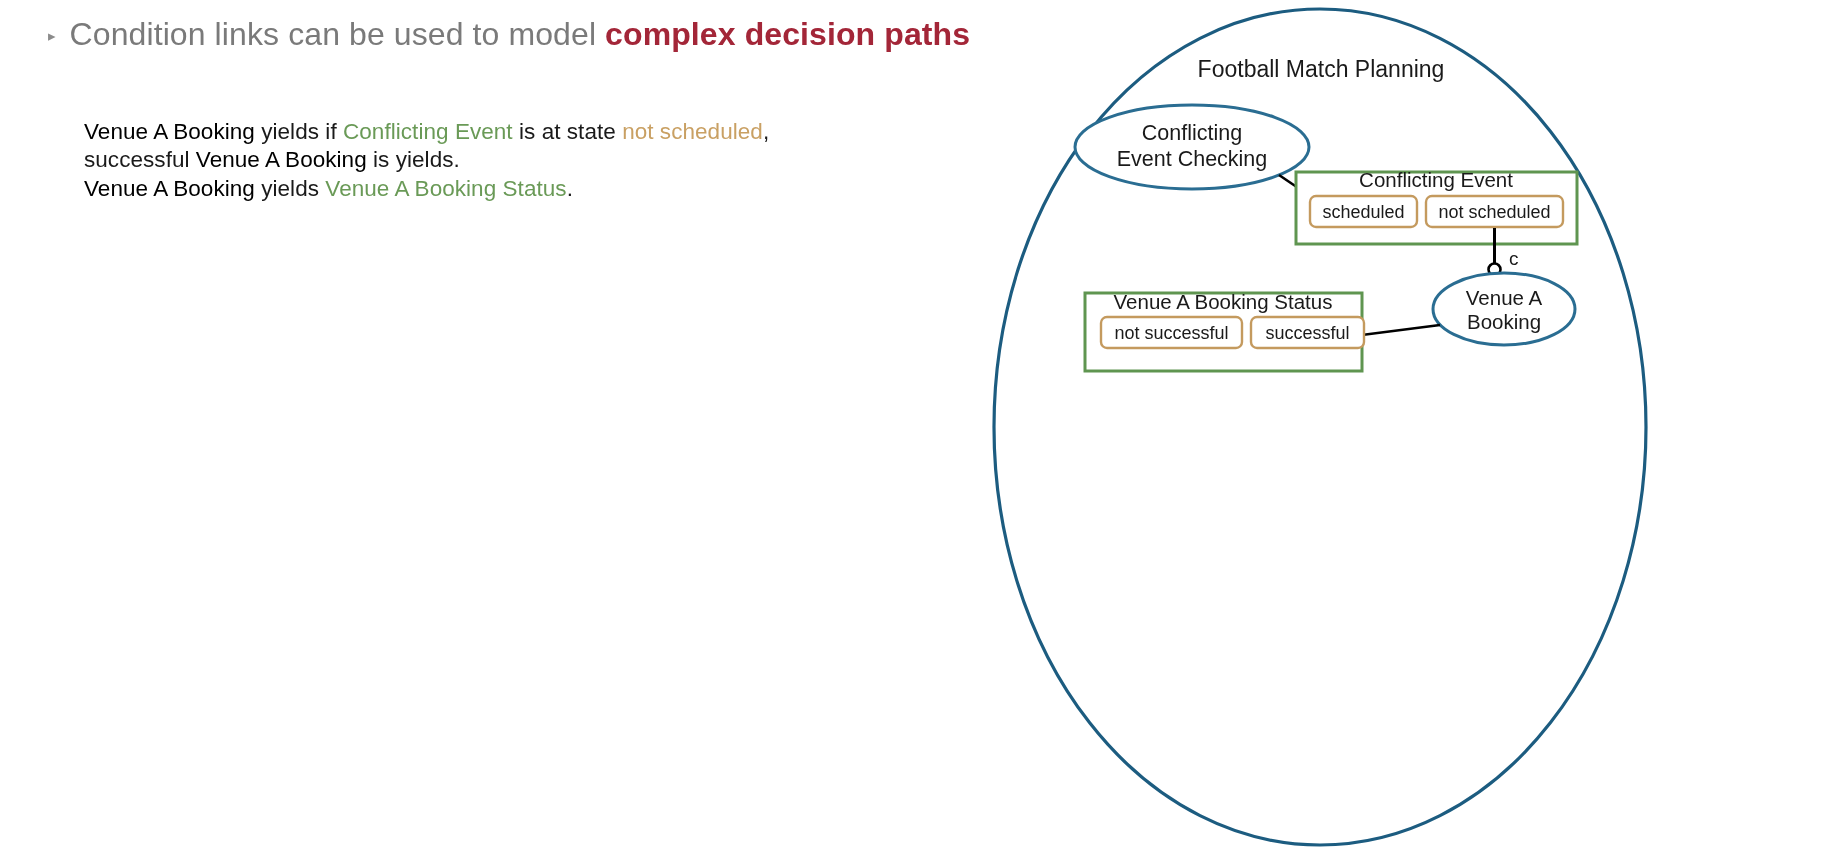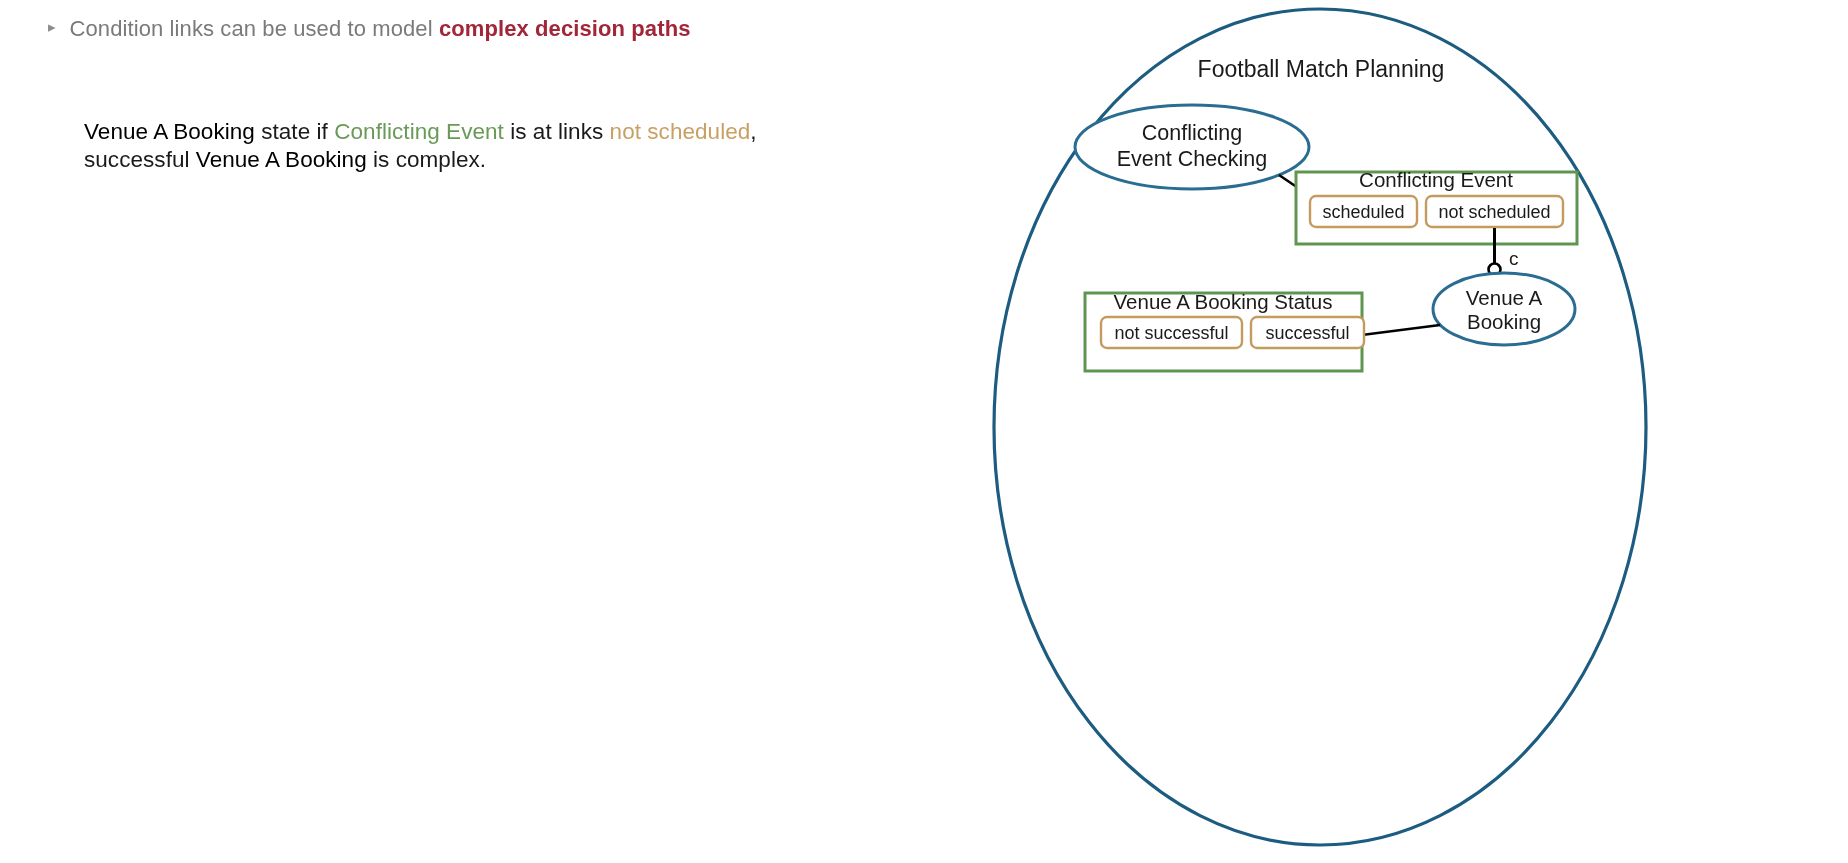--- a/index.html
+++ b/index.html
@@ -26,21 +26,21 @@
     align-items: baseline;
     gap: 14px;
   }
   .bullet-marker {
     color: #8b8b8b;
     font-size: 15px;
     line-height: 1;
     transform: translateY(-4px);
   }
   .heading-text {
-    font-size: 22px;
+    font-size: 32px;
     letter-spacing: 0.1px;
     color: #7a7a7a;
     white-space: nowrap;
   }
   .heading-text .accent {
     color: #a32638;
     font-weight: 700;
   }
 
   .body-block {
@@ -78,22 +78,23 @@
 <body>
 
 <div class="slide-heading">
   <span class="bullet-marker">▸</span>
   <span class="heading-text">
     <span>Condition links can be used to model </span><span class="accent">complex decision paths</span>
   </span>
 </div>
 
 <div class="body-block">
-  <div class="ln" id="line-1"><span class="t-blue">Venue A Booking</span><span class="t-black"> state if </span><span class="t-green">Conflicting Event</span><span class="t-black"> is at links </span><span class="t-gold">not scheduled</span><span class="t-black">,</span></div>
-  <div class="ln" id="line-2"><span class="t-black">successful </span><span class="t-blue">Venue A Booking</span><span class="t-black"> is complex.</span></div>
+  <div class="ln" id="line-1"><span class="t-blue">Venue A Booking</span><span class="t-black"> yields if </span><span class="t-green">Conflicting Event</span><span class="t-black"> is at state </span><span class="t-gold">not scheduled</span><span class="t-black">,</span></div>
+  <div class="ln" id="line-2"><span class="t-black">successful </span><span class="t-blue">Venue A Booking</span><span class="t-black"> is yields.</span></div>
+  <div class="ln" id="line-3"><span class="t-blue">Venue A Booking</span><span class="t-black"> yields </span><span class="t-green">Venue A Booking Status</span><span class="t-black">.</span></div>
 </div>
 
 <div class="diagram">
   <svg width="968" height="863" viewBox="0 0 968 863" xmlns="http://www.w3.org/2000/svg">
     <defs>
       <marker id="hollowArrow" viewBox="0 0 12 12" refX="10.5" refY="6" markerWidth="11" markerHeight="11" orient="auto-start-reverse">
         <path d="M 0.8 0.8 L 11 6 L 0.8 11.2 Z" fill="#ffffff" stroke="#000000" stroke-width="1.3" stroke-linejoin="miter"></path>
       </marker>
     </defs>
 

